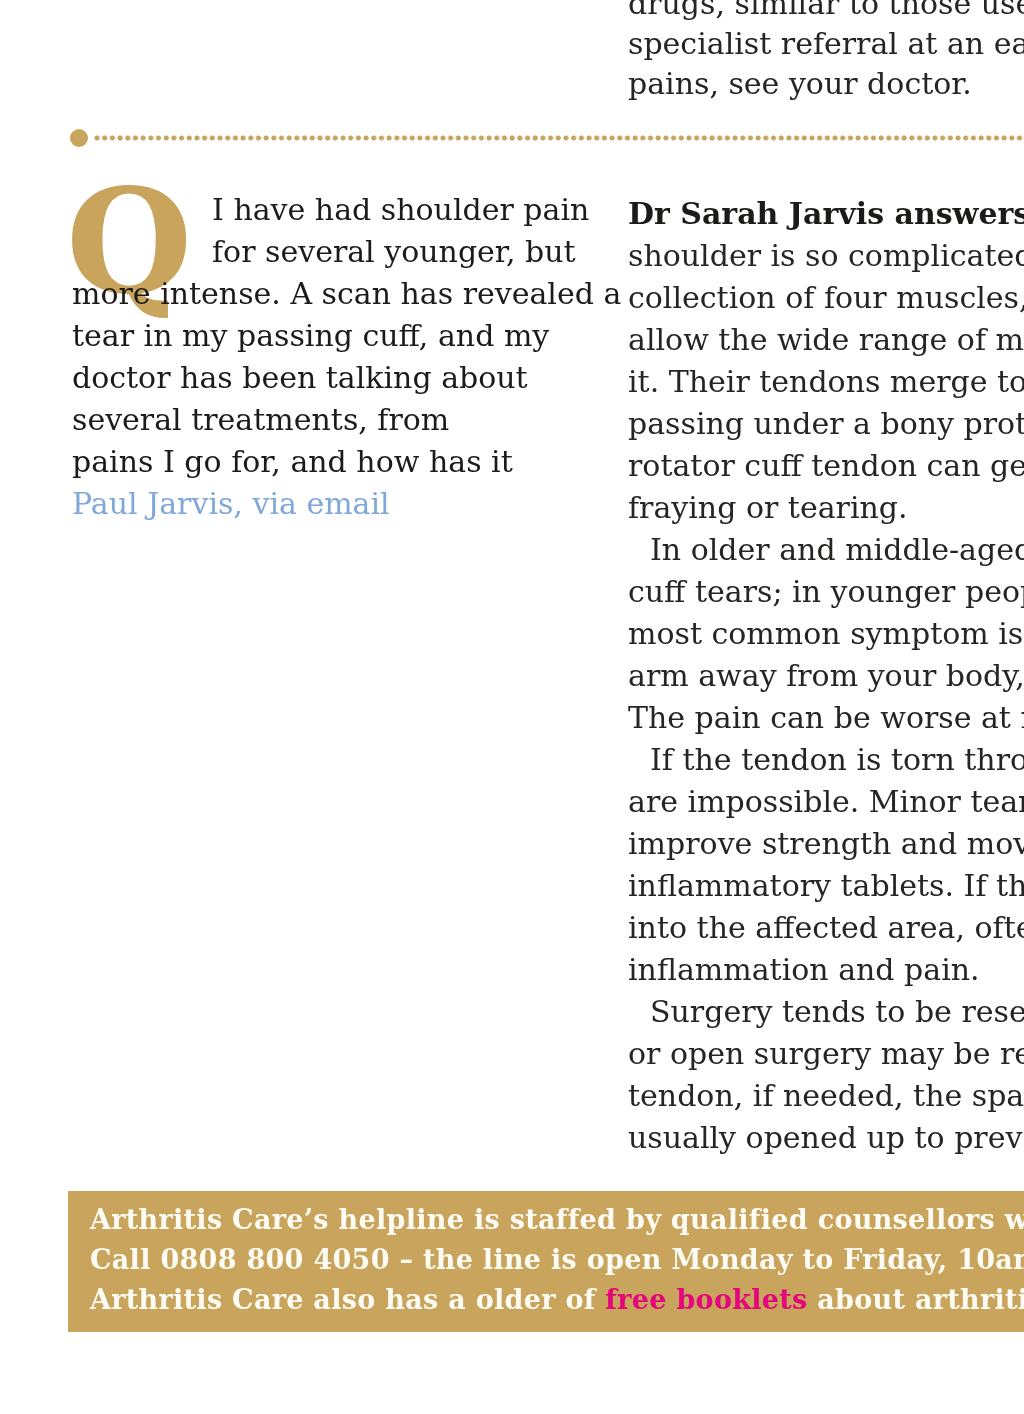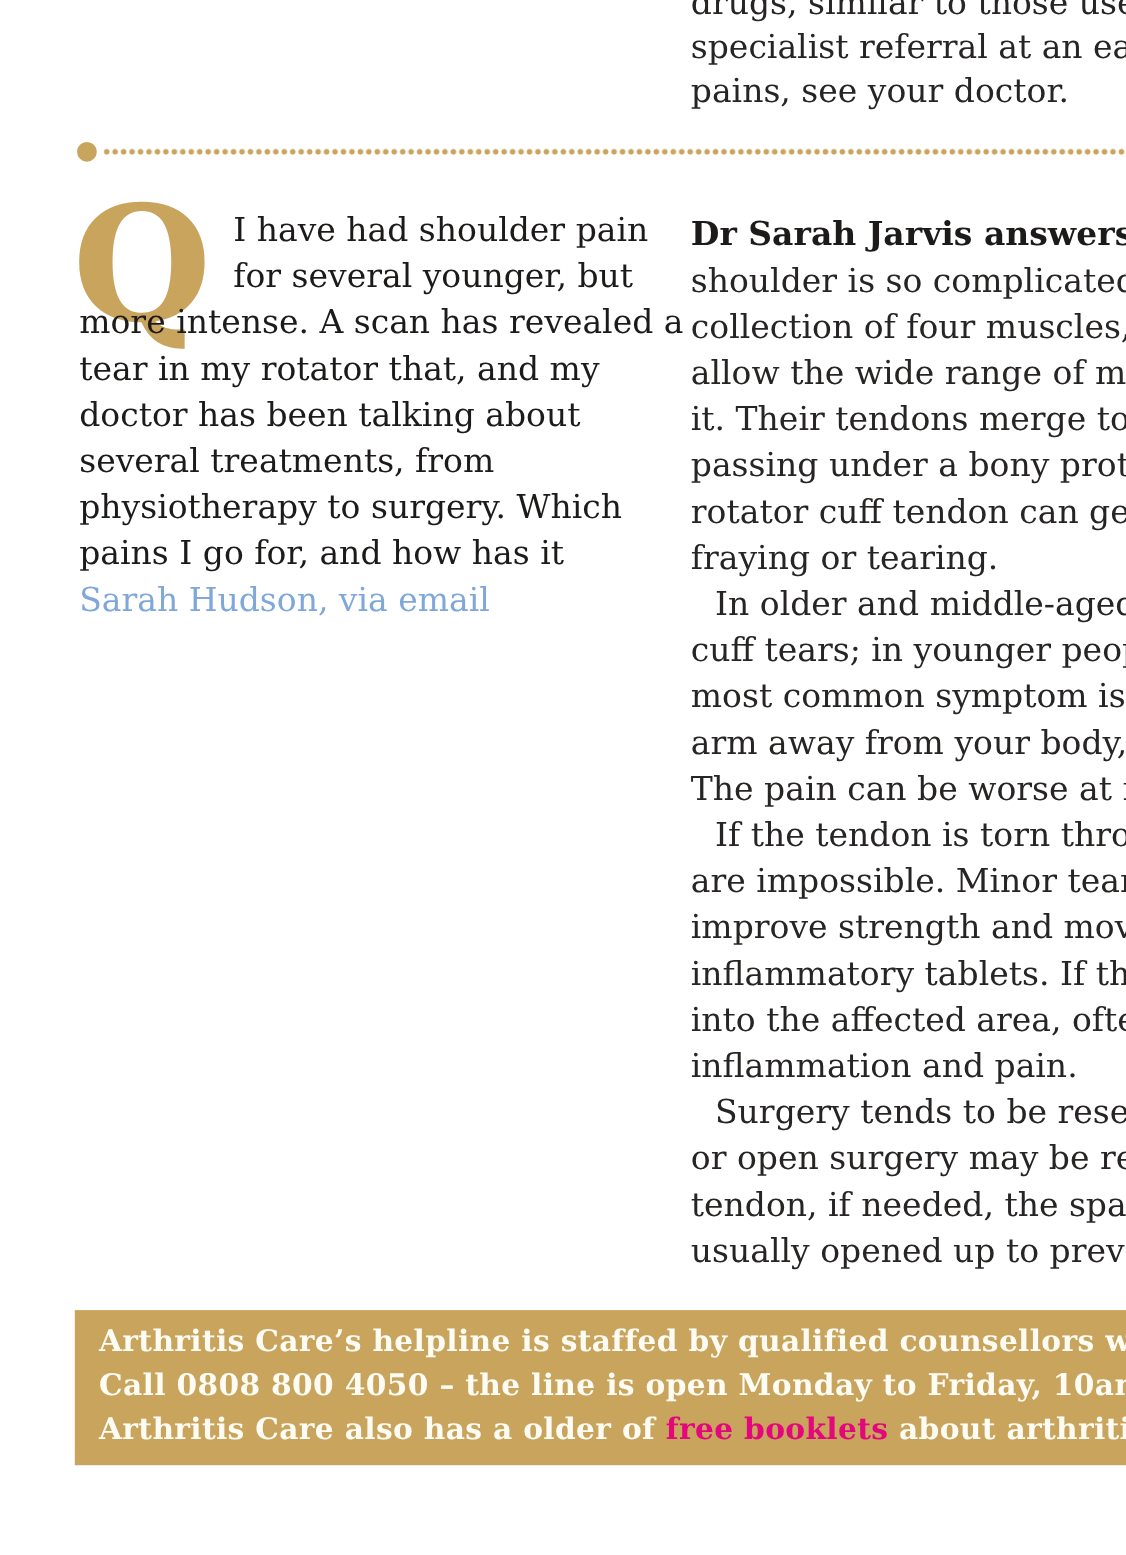--- a/index.html
+++ b/index.html
@@ -64,27 +64,26 @@
   <div class="divider-start"></div>
   <div class="divider-line"></div>
 
   <div class="dropcap">Q</div>
 
   <div class="question">
     <div>
         <div class="line ind">I have had shoulder pain</div>
         <div class="line ind">for several younger, but</div>
         <div class="line">more intense. A scan has revealed a</div>
-        <div class="line">tear in my rotator that, and my</div>
+        <div class="line">tear in my passing cuff, and my</div>
         <div class="line">doctor has been talking about</div>
         <div class="line">several treatments, from</div>
-        <div class="line">physiotherapy to surgery. Which</div>
         <div class="line">pains I go for, and how has it</div>
       </div>
-    <div class="attribution">Sarah Hudson, via email</div>
+    <div class="attribution">Paul Jarvis, via email</div>
   </div>
 
   <div class="answer">
     <div class="line"><b>Dr Sarah Jarvis answers:</b></div>
     <div>
         <div class="line">shoulder is so complicated that</div>
         <div class="line">collection of four muscles, arou</div>
         <div class="line">allow the wide range of movem</div>
         <div class="line">it. Their tendons merge to attac</div>
         <div class="line">passing under a bony protuber</div>

